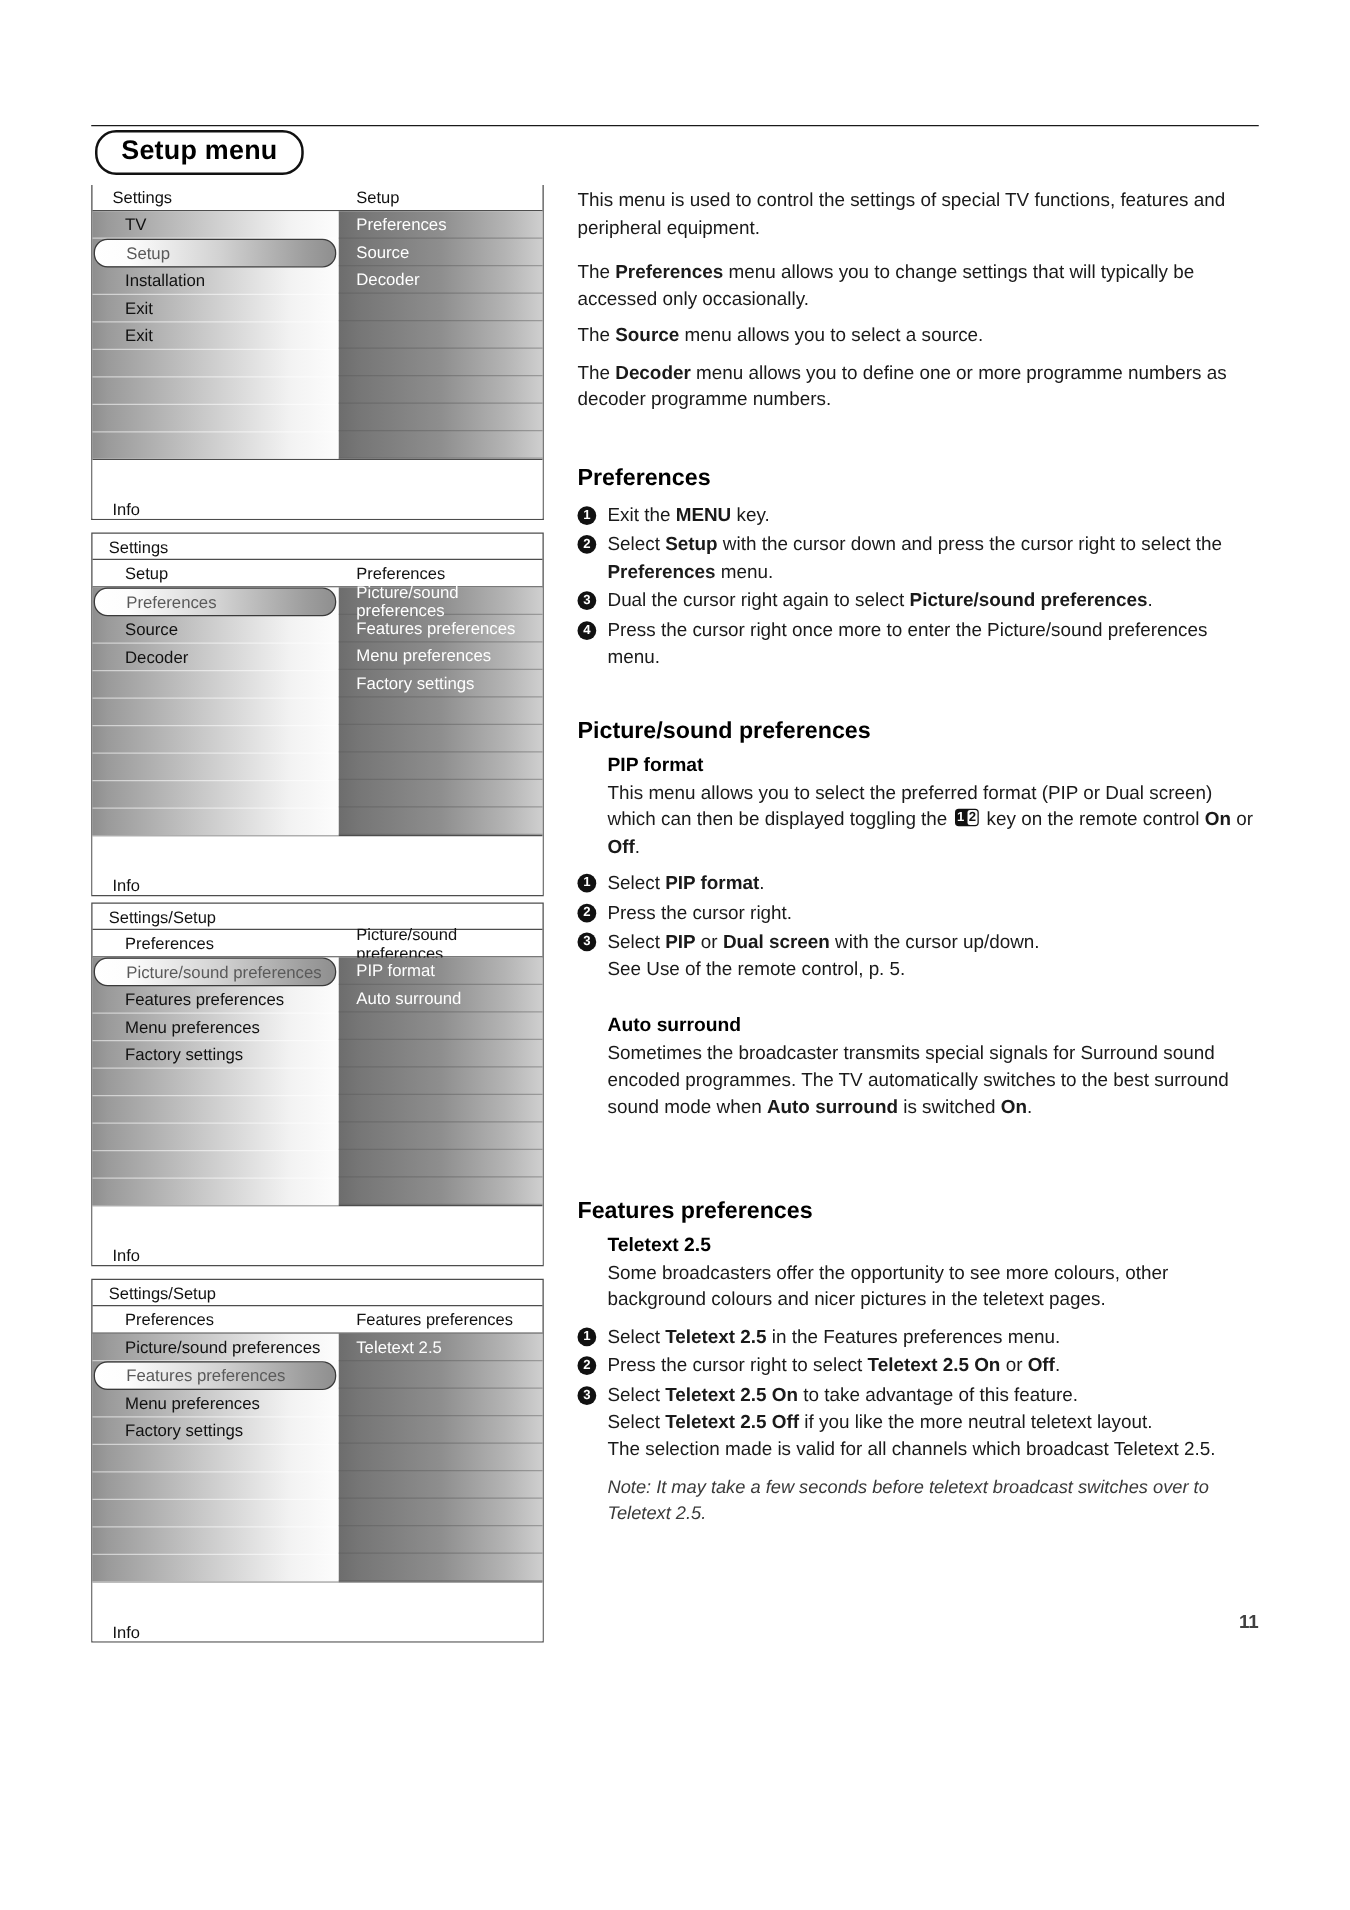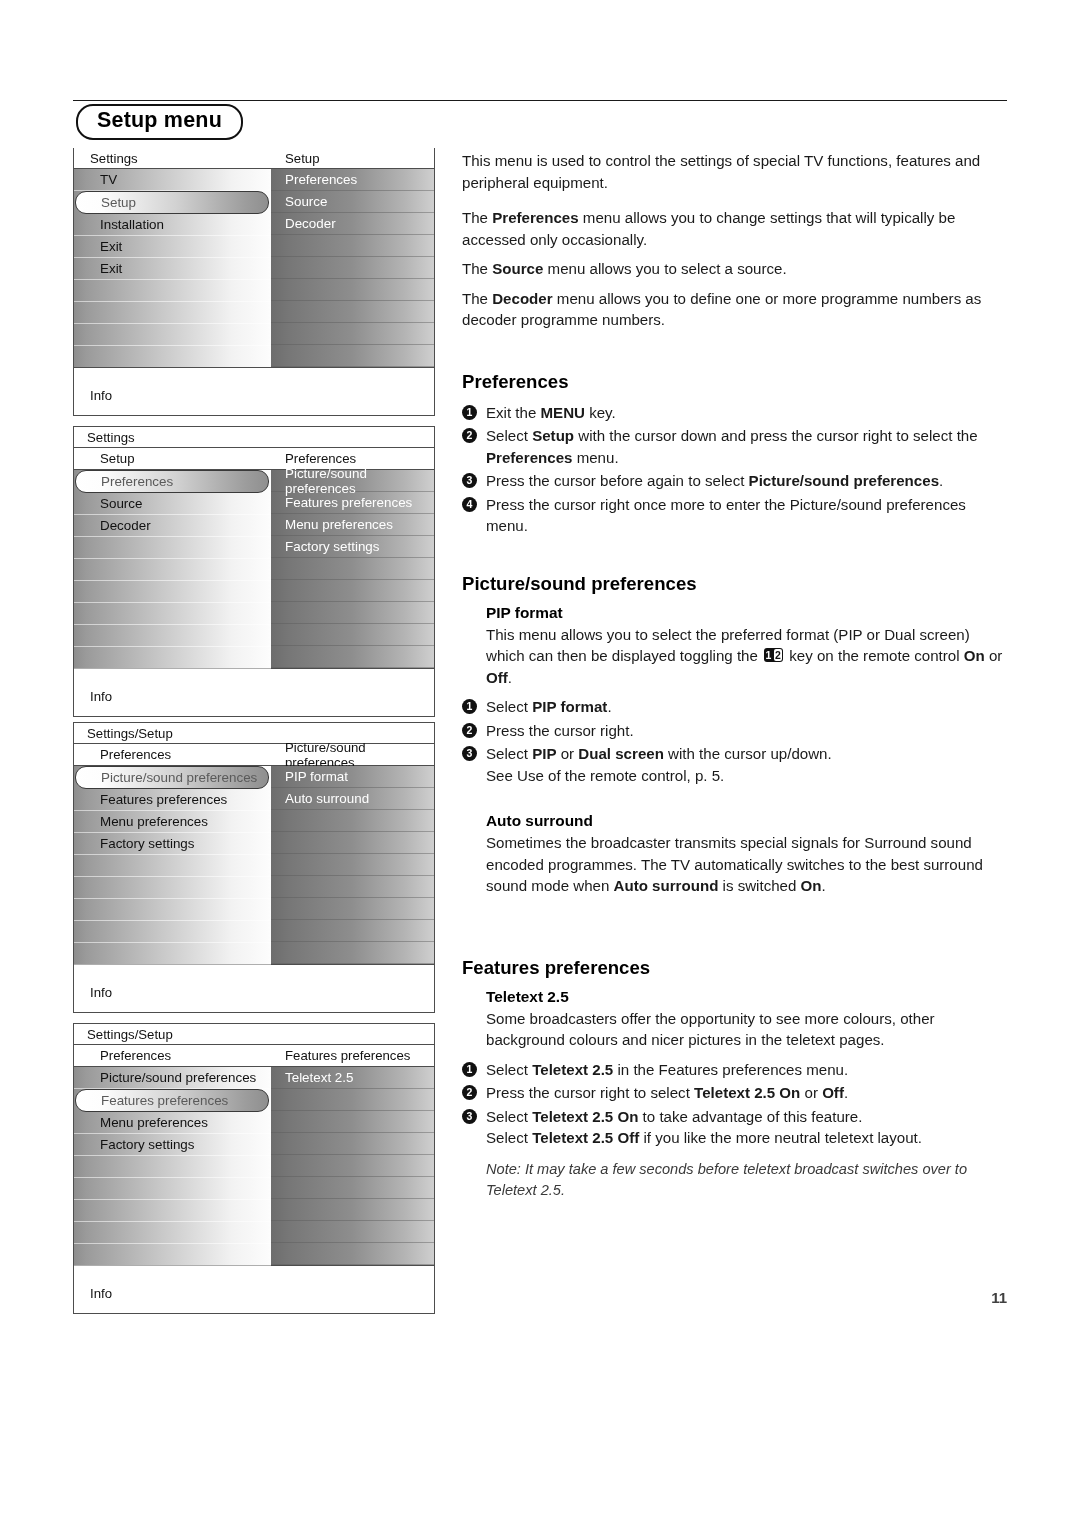--- a/index.html
+++ b/index.html
@@ -140,21 +140,21 @@
     padding-left: 25px;
   }
 
   
   .osd-info {
     height: 48px;
     border-top: 1.2px solid #4d4d4d;
     box-sizing: border-box;
     background: #fff;
     display: flex;
-    align-items: center;
+    align-items: flex-end;
     padding: 7px 0 0 16px;
     font-size: 13.2px;
     color: #111;
   }
   .osd.framed .osd-info { border-top: 1.2px solid #4d4d4d; }
   .osd.plain {
     border-left: 1.2px solid #4d4d4d;
     border-right: 1.2px solid #4d4d4d;
     border-bottom: 1.2px solid #4d4d4d;
   }
@@ -481,21 +481,21 @@
       <div class="step">
         <span class="bullet">1</span>
         <span class="step-text"><span>Exit the </span><b>MENU</b><span> key.</span></span>
       </div>
       <div class="step">
         <span class="bullet">2</span>
         <span class="step-text"><span>Select </span><b>Setup</b><span> with the cursor down and press the cursor right to select the </span><b>Preferences</b><span> menu.</span></span>
       </div>
       <div class="step">
         <span class="bullet">3</span>
-        <span class="step-text"><span>Press the cursor before again to select </span><b>Picture/sound preferences</b><span>.</span></span>
+        <span class="step-text"><span>Dual the cursor right again to select </span><b>Picture/sound preferences</b><span>.</span></span>
       </div>
       <div class="step">
         <span class="bullet">4</span>
         <span class="step-text">Press the cursor right once more to enter the Picture/sound preferences menu.</span>
       </div>
     </div>
 
     <div class="h2" style="margin-top:36px;">Picture/sound preferences</div>
 
     <div class="h3">PIP format</div>
@@ -528,21 +528,21 @@
       <div class="step">
         <span class="bullet">1</span>
         <span class="step-text"><span>Select </span><b>Teletext 2.5</b><span> in the Features preferences menu.</span></span>
       </div>
       <div class="step">
         <span class="bullet">2</span>
         <span class="step-text"><span>Press the cursor right to select </span><b>Teletext 2.5 On</b><span> or </span><b>Off</b><span>.</span></span>
       </div>
       <div class="step">
         <span class="bullet">3</span>
-        <span class="step-text"><span>Select </span><b>Teletext 2.5 On</b><span> to take advantage of this feature.</span><br><span>Select </span><b>Teletext 2.5 Off</b><span> if you like the more neutral teletext layout.</span><br></span>
+        <span class="step-text"><span>Select </span><b>Teletext 2.5 On</b><span> to take advantage of this feature.</span><br><span>Select </span><b>Teletext 2.5 Off</b><span> if you like the more neutral teletext layout.</span><br><span>The selection made is valid for all channels which broadcast Teletext 2.5.</span></span>
       </div>
     </div>
 
     <p class="note indent" style="margin-left:24px;">Note: It may take a few seconds before teletext broadcast switches over to Teletext 2.5.</p>
 
   </div>
 
   <div id="page-number">11</div>
 
 </div>

